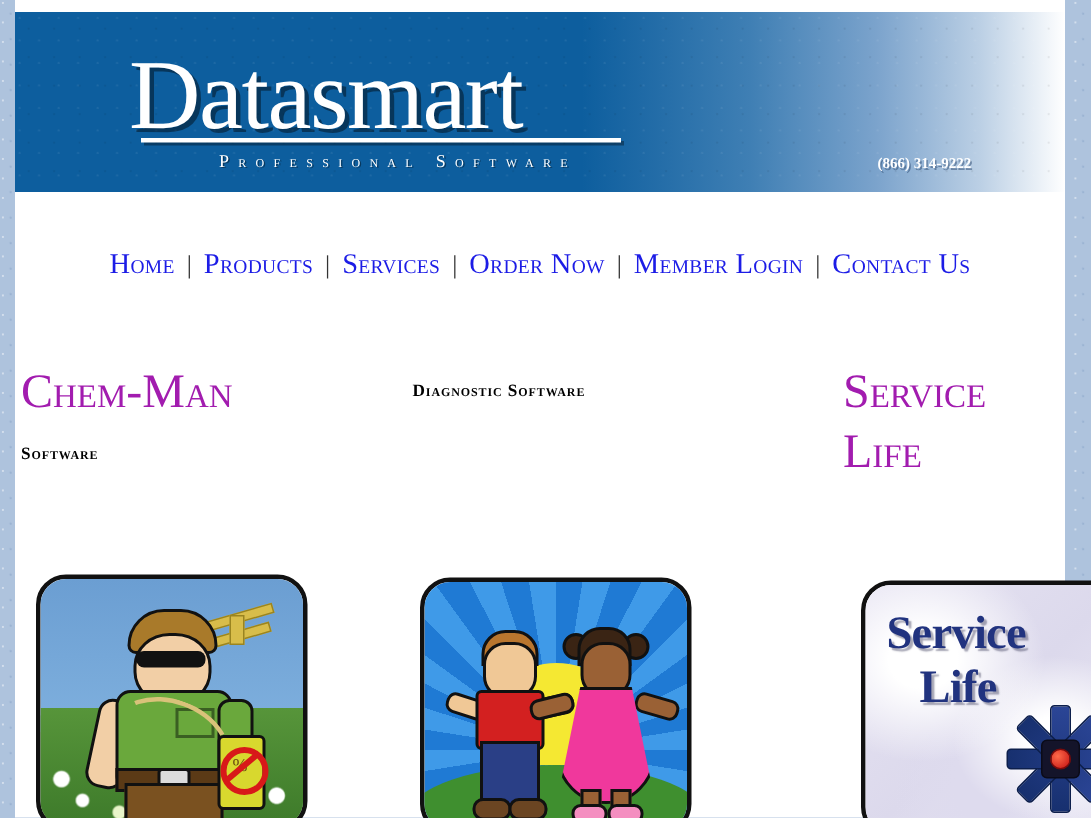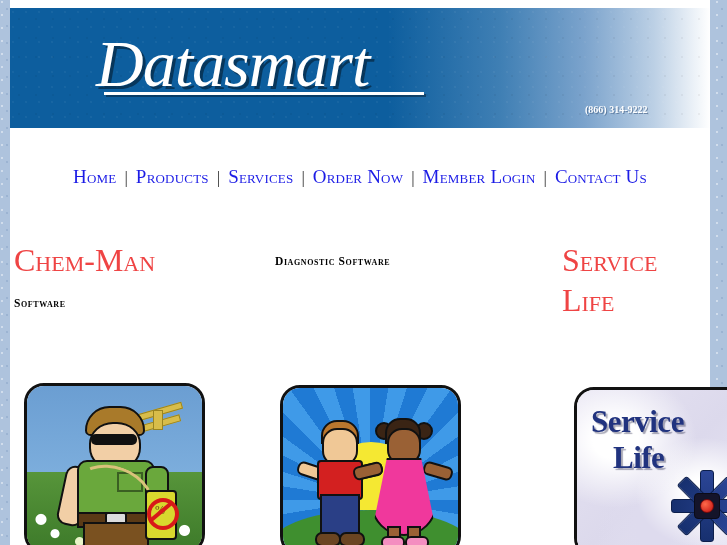--- a/index.html
+++ b/index.html
@@ -56,24 +56,23 @@
     position: absolute;
     left: 0; top: 0; right: 0; bottom: 0;
     background-image:
       radial-gradient(circle at 3px 4px, rgba(255,255,255,0.07) 0.6px, transparent 0.9px),
       radial-gradient(circle at 9px 11px, rgba(0,0,0,0.07) 0.6px, transparent 0.9px);
     background-size: 13px 15px, 17px 19px;
     pointer-events: none;
   }
   .logo-block {
     position: absolute;
-    left: 84px;
+    left: 74px;
     top: 22px;
     width: 340px;
-    font-style: italic;
   }
   .logo-word {
     font-family: "Liberation Serif", serif;
     font-size: 66px;
     line-height: 68px;
     color: #ffffff;
     letter-spacing: -1px;
     text-shadow: 3px 3px 0 rgba(0,0,0,0.42);
     white-space: nowrap;
     padding-left: 2px;
@@ -146,21 +145,21 @@
     width: 250px;
   }
   .col-1 { left: 4px; }
   .col-2 { left: 265px; }
   .col-3 { left: 552px; width: 175px; }
 
   .prod-title {
     font-family: "Liberation Serif", serif;
     font-size: 32px;
     font-variant: small-caps;
-    color: #ef4444;
+    color: #a21caf;
     line-height: 40px;
     margin: 0;
     font-weight: normal;
   }
   .col-3 .prod-title { font-size: 32px; }
 
   .prod-sub {
     font-family: "Liberation Serif", serif;
     font-size: 11.5px;
     font-weight: bold;
@@ -389,20 +388,21 @@
 
 <div class="page">
   <div class="content">
 
     <div class="banner">
       <div class="banner-noise"></div>
 
       <div class="logo-block">
         <div class="logo-word">Datasmart</div>
         <div class="logo-rule"></div>
+        <div class="logo-tag">Professional Software</div>
       </div>
 
       <div class="phone">(866) 314-9222</div>
     </div>
 
     <div class="nav">
       <a href="#">Home</a>
       <span class="sep">|</span>
       <a href="#">Products</a>
       <span class="sep">|</span>

